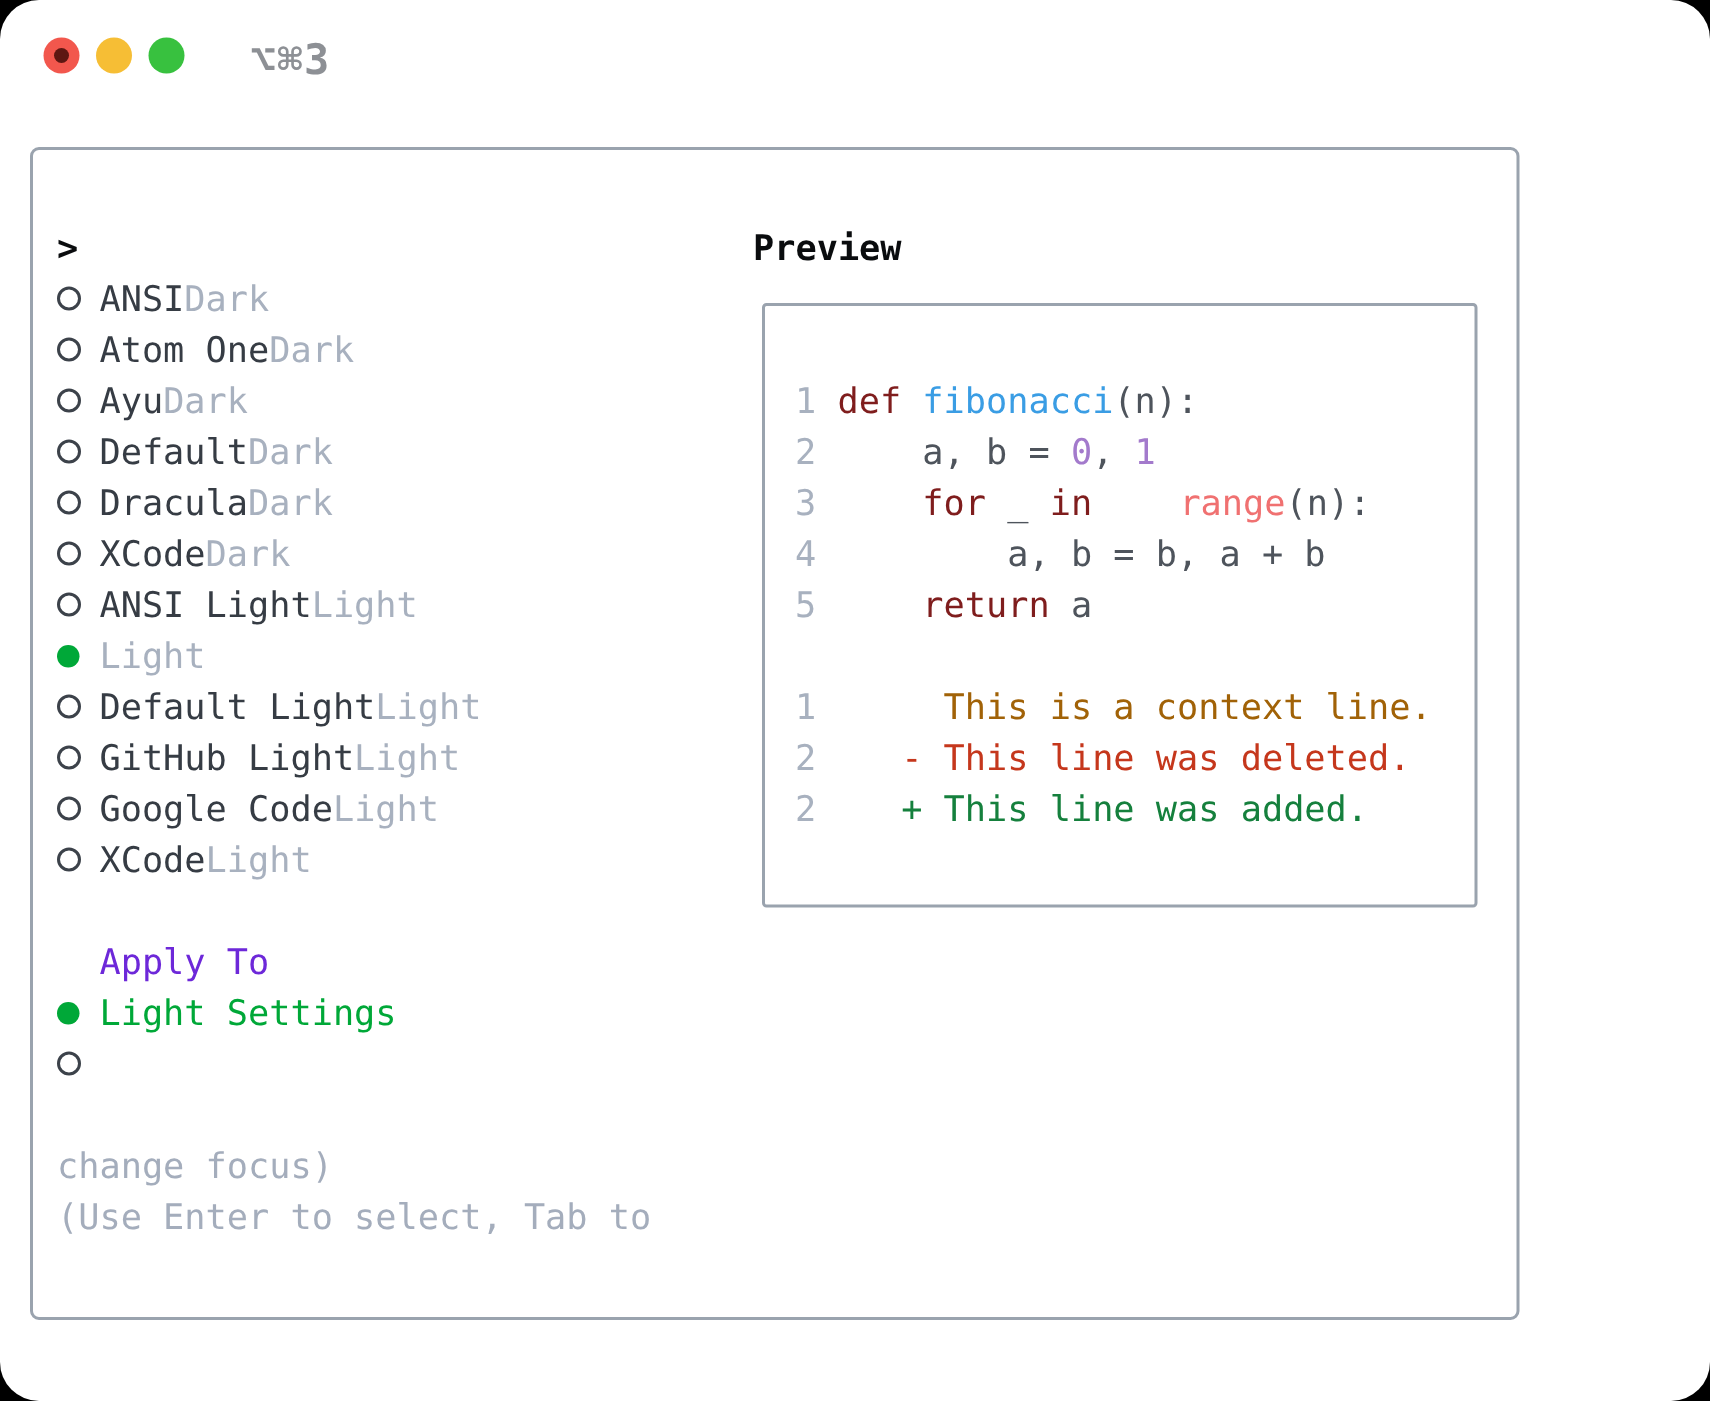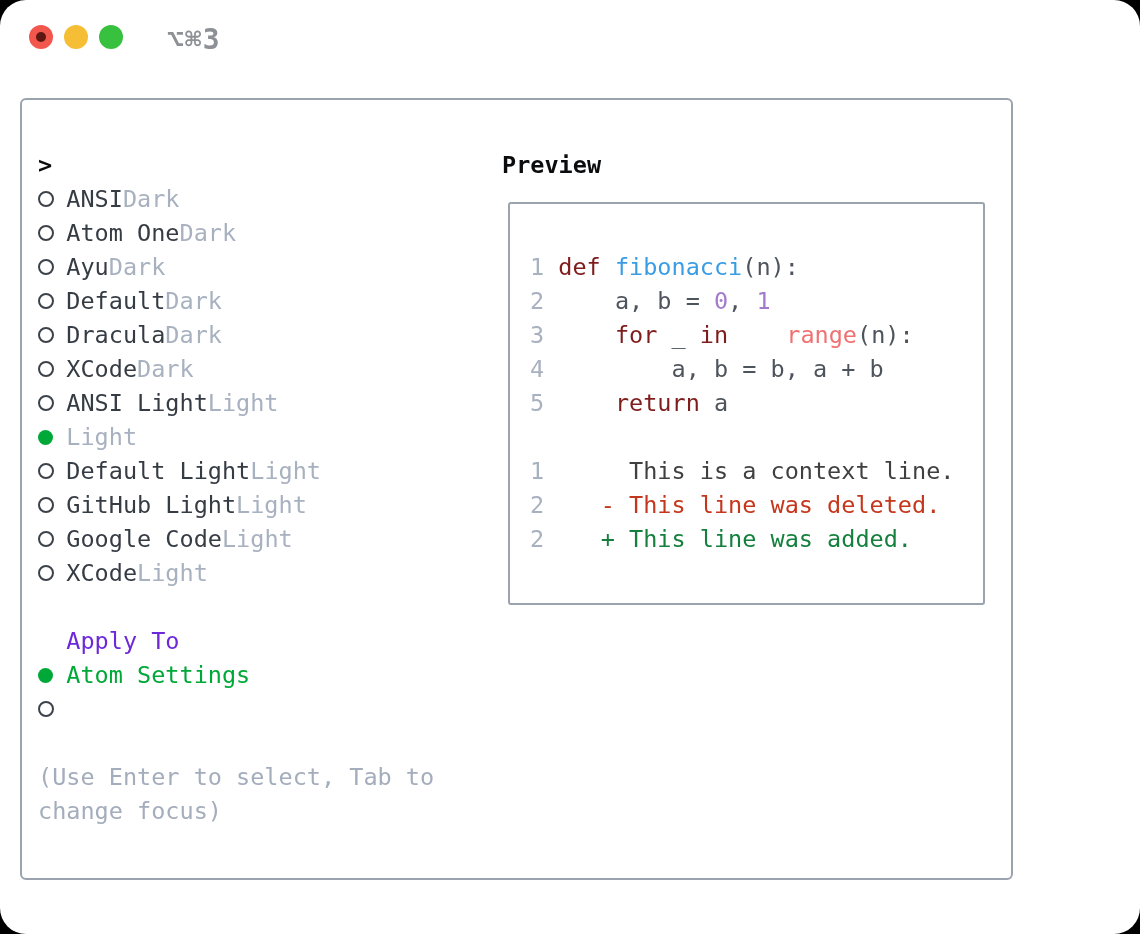--- a/index.html
+++ b/index.html
@@ -44,21 +44,21 @@
   .preview-box{position:absolute;left:508px;top:202px;width:477px;height:403px;
                border:2px solid #9aa3ae;border-radius:3px;box-sizing:border-box;}
   #preview-code{position:absolute;left:530px;top:250px;}
   .cline{height:34px;white-space:pre;font-size:23.5px;line-height:34px;}
   .tok-lnum{color:#a8b1bf;}
   .tok-kw{color:#7f1d1d;}
   .tok-fn{color:#3a9de4;}
   .tok-call{color:#f07171;margin-left:44px;}
   .tok-num{color:#a37acc;}
   .tok-plain{color:#4e545c;}
-  .tok-muted{color:#404040;}
+  .tok-muted{color:#a16207;}
   .tok-del{color:#c5371c;}
   .tok-add{color:#15803d;}
 </style>
 </head>
 <body>
 
 <div class="window">
 
   <span class="tl red">
     <span class="dot"></span>
@@ -78,25 +78,25 @@
       <div class="row"><span class="pfx"><span class="radio"></span></span><span class="item-name">Dracula</span> <span class="item-variant">Dark</span></div>
       <div class="row"><span class="pfx"><span class="radio"></span></span><span class="item-name">XCode</span> <span class="item-variant">Dark</span></div>
       <div class="row"><span class="pfx"><span class="radio"></span></span><span class="item-name">ANSI Light</span> <span class="item-variant">Light</span></div>
       <div class="row selected"><span class="pfx"><span class="radio filled"></span></span> <span class="item-variant">Light</span></div>
       <div class="row"><span class="pfx"><span class="radio"></span></span><span class="item-name">Default Light</span> <span class="item-variant">Light</span></div>
       <div class="row"><span class="pfx"><span class="radio"></span></span><span class="item-name">GitHub Light</span> <span class="item-variant">Light</span></div>
       <div class="row"><span class="pfx"><span class="radio"></span></span><span class="item-name">Google Code</span> <span class="item-variant">Light</span></div>
       <div class="row"><span class="pfx"><span class="radio"></span></span><span class="item-name">XCode</span> <span class="item-variant">Light</span></div>
       <div class="row"></div>
       <div class="row"><span class="pfx"></span><span class="apply-header-text">Apply To</span></div>
-      <div class="row selected"><span class="pfx"><span class="radio filled"></span></span><span class="item-name">Atom Settings</span></div>
+      <div class="row selected"><span class="pfx"><span class="radio filled"></span></span><span class="item-name">Light Settings</span></div>
       <div class="row"><span class="pfx"><span class="radio"></span></span></div>
       <div class="row"></div>
+      <div class="row"><span class="hint-text">change focus)</span></div>
       <div class="row"><span class="hint-text">(Use Enter to select, Tab to</span></div>
-      <div class="row"><span class="hint-text">change focus)</span></div>
     </div>
 
   <div class="preview-header mono header-text">Preview</div>
   <div class="preview-box"></div>
   <div id="preview-code" class="mono">
       <div class="cline"><span class="tok-lnum">1 </span><span class="tok-kw">def</span><span class="tok-plain"> </span><span class="tok-fn">fibonacci</span><span class="tok-plain">(n):</span></div>
       <div class="cline"><span class="tok-lnum">2     </span><span class="tok-plain">a, b = </span><span class="tok-num">0</span><span class="tok-plain">, </span><span class="tok-num">1</span></div>
       <div class="cline"><span class="tok-lnum">3     </span><span class="tok-kw">for</span><span class="tok-plain"> _ </span><span class="tok-kw">in</span><span class="tok-plain"> </span><span class="tok-call">range</span><span class="tok-plain">(n):</span></div>
       <div class="cline"><span class="tok-lnum">4         </span><span class="tok-plain">a, b = b, a + b</span></div>
       <div class="cline"><span class="tok-lnum">5     </span><span class="tok-kw">return</span><span class="tok-plain"> a</span></div>

